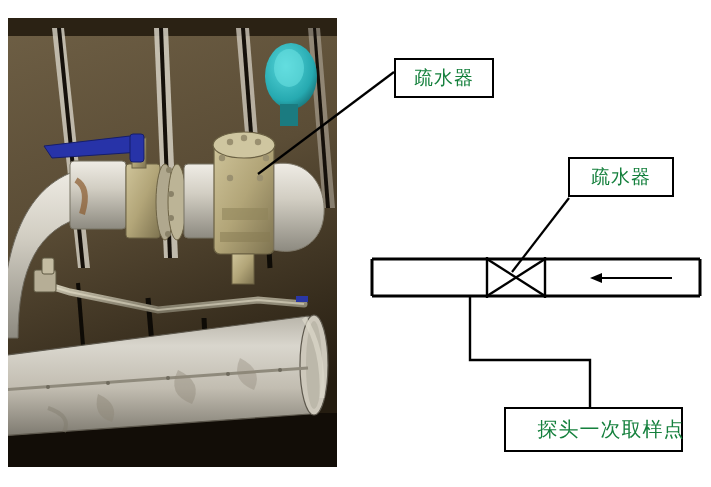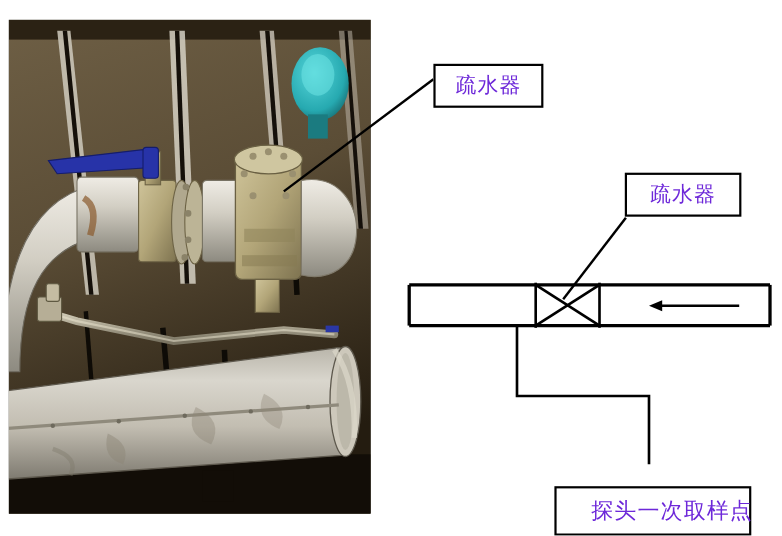--- a/index.html
+++ b/index.html
@@ -40,36 +40,36 @@
 
   
   .label-box {
     position: absolute;
     box-sizing: border-box;
     border: 2px solid #000000;
     background: #ffffff;
     display: flex;
     align-items: center;
     justify-content: center;
-    color: #6d28d9;
+    color: #15803d;
     letter-spacing: 1px;
     white-space: nowrap;
   }
   #label-trap-photo {
     left: 394px; top: 58px;
     width: 100px; height: 40px;
     font-size: 19px;
   }
   #label-trap-diagram {
     left: 568px; top: 157px;
     width: 106px; height: 40px;
     font-size: 19px;
   }
   #label-sample-point {
-    left: 504px; top: 442px;
+    left: 504px; top: 407px;
     width: 179px; height: 45px;
     font-size: 20px;
     padding-left: 35px;
   }
 </style>
 </head>
 <body>
 
 <div id="root">
 

